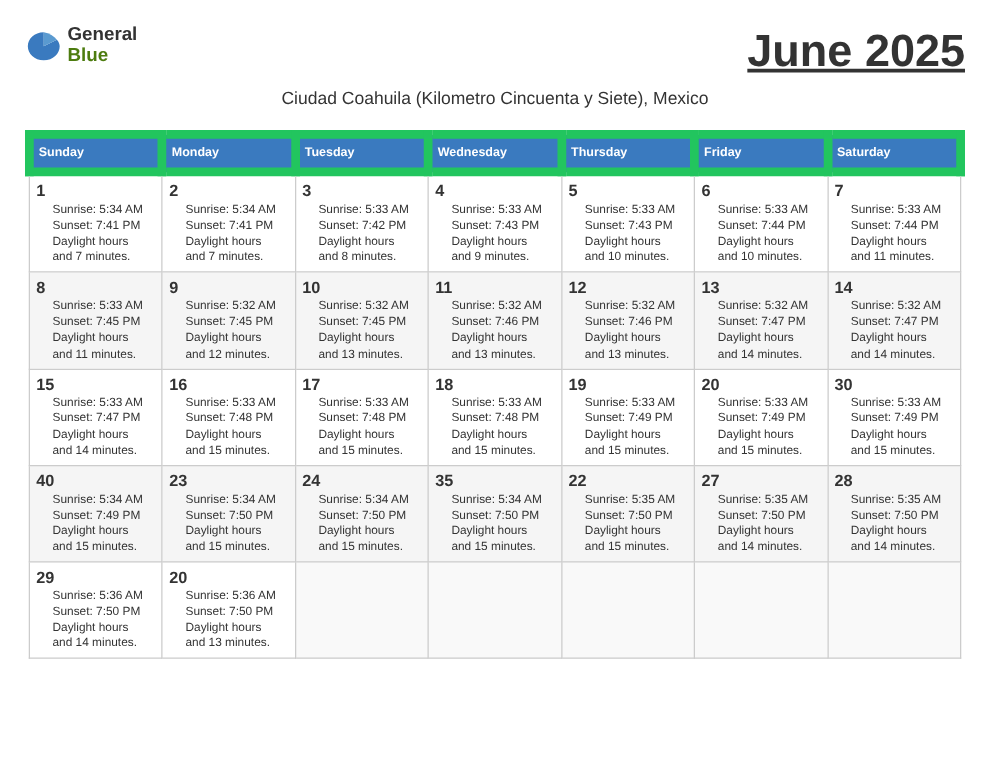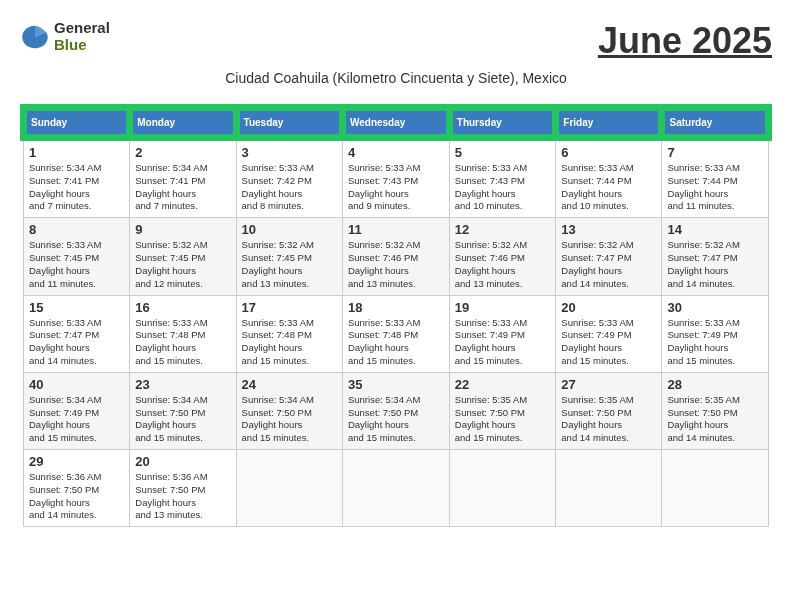--- a/index.html
+++ b/index.html
@@ -84,20 +84,21 @@
       font-size: 13px;
       font-weight: bold;
       color: #333;
       display: block;
       margin-bottom: 2px;
     }
     .day-info {
       font-size: 9.5px;
       color: #333;
       line-height: 1.35;
+      margin-left: 13px;
     }
     .empty-cell {
       background: #f9f9f9 !important;
     }
   </style>
 </head>
 <body>
 
 <div class="header-section">
   <div class="logo">

